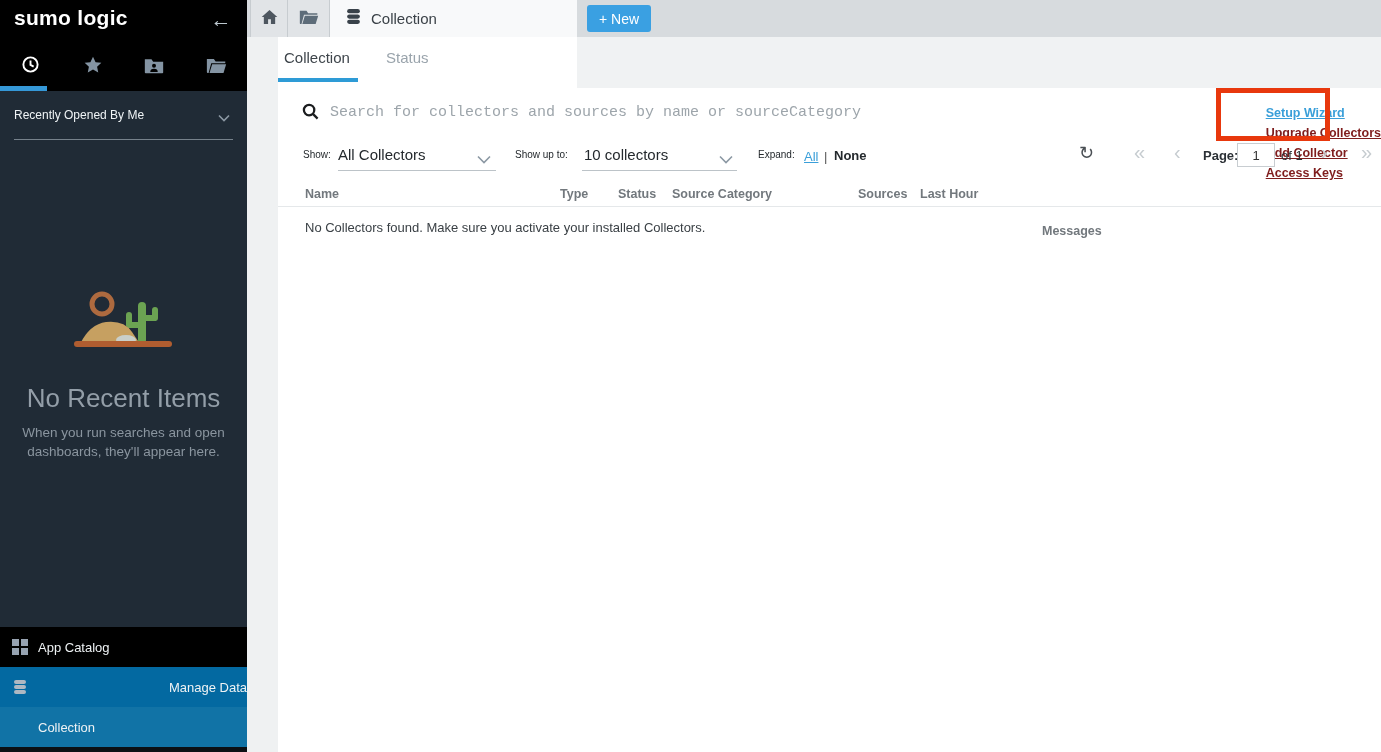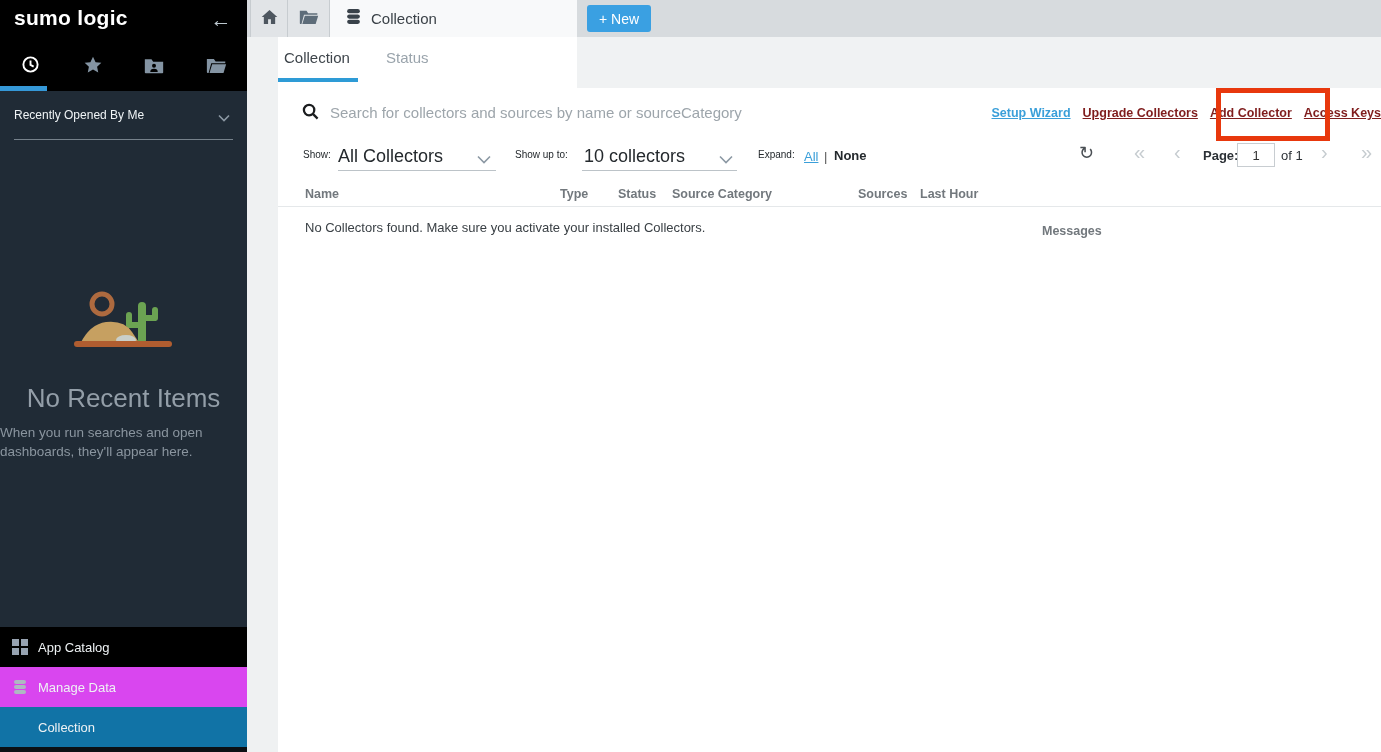--- a/index.html
+++ b/index.html
@@ -14,28 +14,28 @@
   .icon-nav { position:absolute; left:0; top:42px; width:247px; height:49px; display:flex; }
   .icon-nav .nav-cell { flex:1; display:flex; align-items:center; justify-content:center; }
   .active-bar { position:absolute; left:0; bottom:0; width:47px; height:5px; background:#3598d8; }
 
   .recent-select { position:absolute; left:14px; right:14px; top:108px; height:32px;
     border-bottom:1px solid rgba(190,200,210,.55); color:#f0f4f6; font-size:12px; cursor:pointer; }
   .recent-select .chev { position:absolute; right:2px; top:4px; }
 
   .illustration { position:absolute; left:0; top:290px; width:247px; text-align:center; }
   .empty-title { position:absolute; left:0; top:383px; width:247px; text-align:center; color:#939ea8; font-size:26px; font-weight:400; }
-  .empty-sub { position:absolute; left:0; top:423px; width:247px; text-align:left; color:#8a959f; font-size:13.5px; line-height:19px; }
+  .empty-sub { position:absolute; left:0; top:423px; width:247px; text-align:center; color:#8a959f; font-size:13.5px; line-height:19px; }
 
   .bottom-nav { position:absolute; left:0; top:627px; width:247px; }
   .bnav-row { position:relative; height:40px; display:flex; align-items:center; color:#eef2f4; font-size:13px; cursor:pointer; }
   .bnav-row .bicon { position:absolute; left:12px; top:12px; }
   .bnav-row .blabel { margin-left:38px; }
   .row-app { background:#000; }
-  .row-manage { background:#d946ef; }
+  .row-manage { background:#0369a1;justify-content:flex-end; }
   .row-collection { background:#1173a6; }
   .bnav-filler { height:45px; background:#0b1015; }
 
   
   .topstrip { position:absolute; left:247px; top:0; width:1134px; height:37px; background:#d7dbde; }
   .strip-btn { position:absolute; top:0; height:37px; background:#e1e4e7; border-right:1px solid #c7ccd0; display:flex; align-items:center; justify-content:center; cursor:pointer; }
   .btn-home { left:3px; width:38px; border-left:1px solid #c7ccd0; }
   .btn-folder { left:41px; width:42px; }
   .active-doc-tab { position:absolute; left:83px; top:0; width:247px; height:37px; background:#f8f9fa; display:flex; align-items:center; cursor:pointer; }
   .active-doc-tab .tab-icon { margin-left:15px; }
@@ -47,32 +47,32 @@
   .main { position:absolute; left:278px; top:37px; width:1103px; height:715px; background:#fff; }
   .band { position:absolute; left:299px; top:0; right:0; height:51px; background:#f0f2f3; }
 
   .subtab { position:absolute; top:12px; font-size:15px; cursor:pointer; }
   .subtab-collection { left:6px; color:#3e454b; }
   .subtab-status { left:108px; color:#9aa4ac; }
   .subtab-underline { position:absolute; left:0; top:41px; width:80px; height:4px; background:#2e9bd6; }
 
   .search-icon { position:absolute; left:24px; top:66px; }
   .search-input { position:absolute; left:52px; top:62px; width:560px; height:26px; border:none; outline:none;
-    font-size:15px; color:#0f766e; font-family:Liberation Sans, sans-serif; background:transparent; }
+    font-size:15px; color:#0f766e; font-family:Liberation Mono, monospace; background:transparent; }
   .search-input::placeholder { color:#9da5ab; }
 
-  .quick-links { position:absolute; right:0; top:69px; display:flex; gap:12px; white-space:nowrap; }
+  .quick-links { position:absolute; right:0; top:69px; display:flex; gap:6px; white-space:nowrap;flex-direction:column; }
   .quick-links a { font-size:12.5px; font-weight:bold; color:#7f1d1d; text-decoration:underline; cursor:pointer; }
   .quick-links a.blue { color:#3a9fd9; }
 
   .highlight-box { position:absolute; left:938px; top:51px; width:114px; height:53px; border:5px solid #e8380d; pointer-events:none; }
 
   
   .flabel { position:absolute; top:112px; font-size:10px; color:#24292d; }
-  .fvalue { position:absolute; top:109px; font-size:18px; color:#24292d; cursor:pointer;text-align:center; }
+  .fvalue { position:absolute; top:109px; font-size:15px; color:#24292d; cursor:pointer;text-align:center; }
   .funderline { position:absolute; top:133px; height:1px; background:#bcc3c8; }
   .fchev { position:absolute; top:114px; cursor:pointer; }
   .expand-all { position:absolute; top:112px; font-size:13px; color:#3a9fd9; text-decoration:underline; cursor:pointer; }
   .expand-sep { position:absolute; top:112px; font-size:13px; color:#555; }
   .expand-none { position:absolute; top:111px; font-size:13px; font-weight:bold; color:#24292d; cursor:pointer; }
   .refresh { position:absolute; left:801px; top:105px; font-size:18px; color:#4a4f54; cursor:pointer; }
   .pg-chev { position:absolute; top:104px; font-size:20px; color:#c6ccd0; cursor:pointer; }
   .pg-first { left:856px; } .pg-prev { left:896px; } .pg-next { left:1043px; } .pg-last { left:1083px; }
   .page-label { position:absolute; left:925px; top:111px; font-size:13px; font-weight:bold; color:#2c3136; }
   .page-input { position:absolute; left:959px; top:106px; width:38px; height:24px; border:1px solid #c8cdd1; text-align:center;

